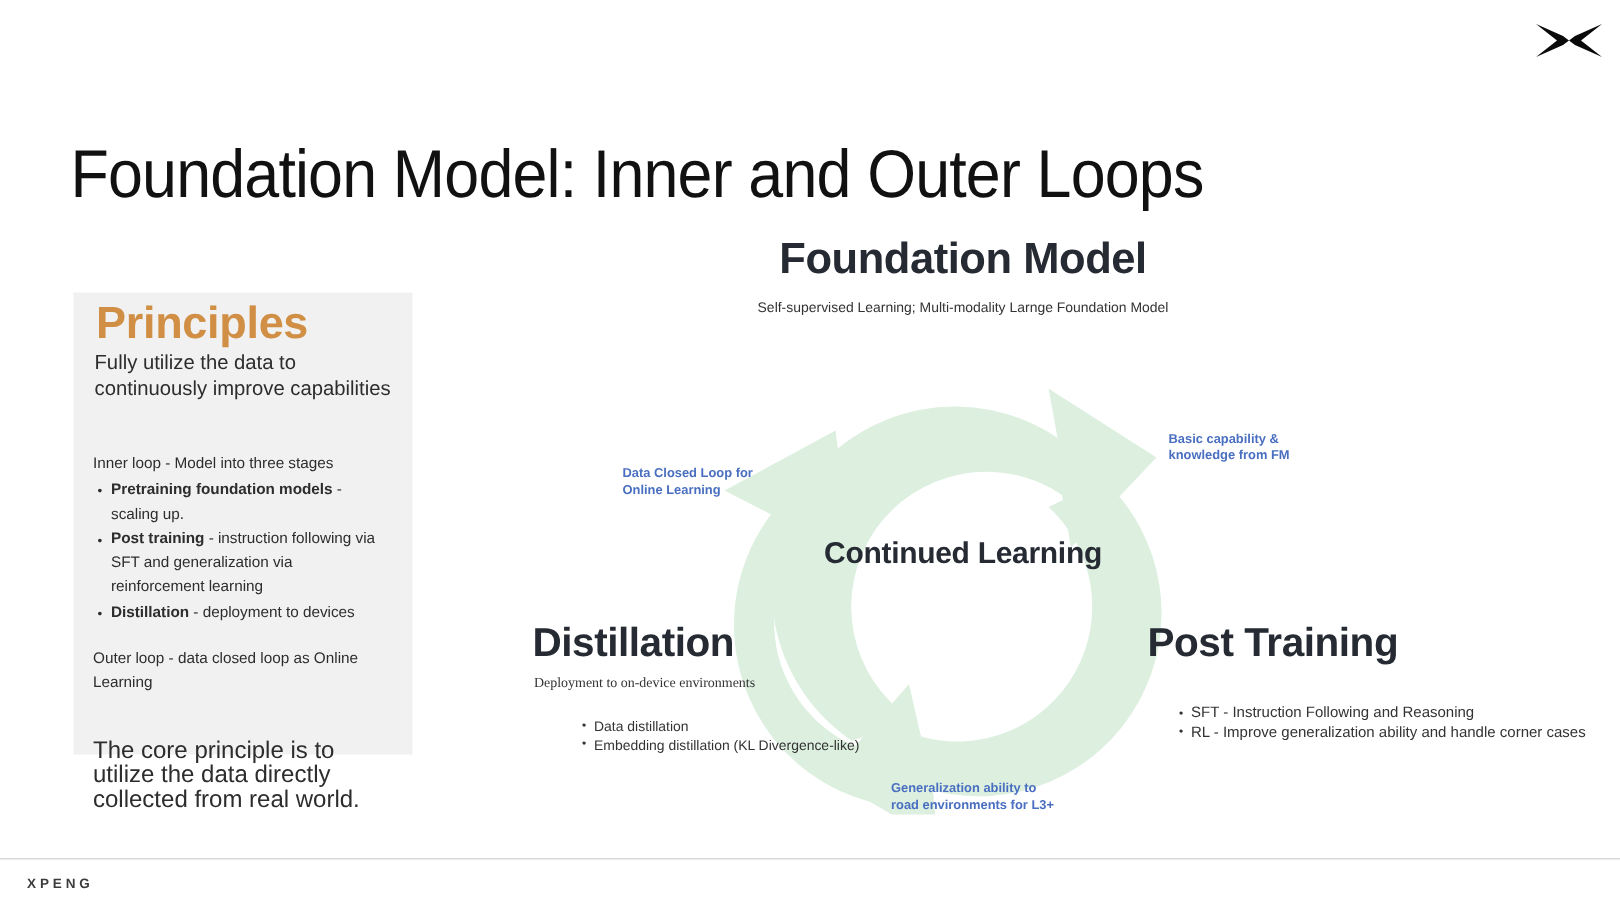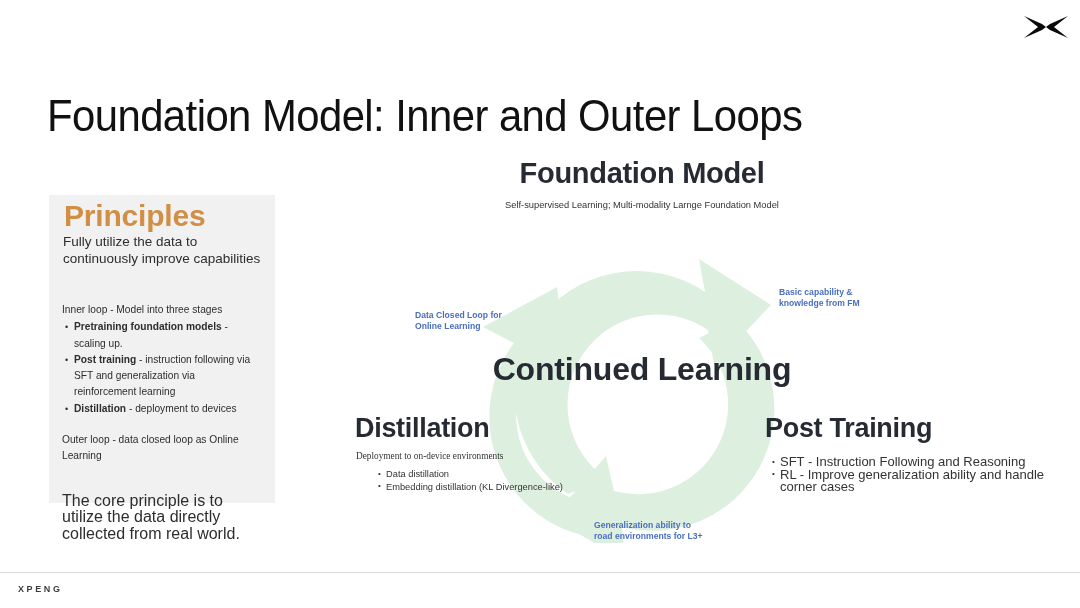--- a/index.html
+++ b/index.html
@@ -147,21 +147,21 @@
     font-size: 9.3px;
     line-height: 13px;
     color: #333333;
   }
   #continued-learning {
     position: absolute;
     left: 452px;
     top: 352px;
     width: 380px;
     text-align: center;
-    font-size: 32px;
+    font-size: 20px;
     line-height: 34px;
     font-weight: bold;
     color: #262b33;
     letter-spacing: -0.2px;
   }
 
   
   #distillation-title {
     position: absolute;
     left: 355px;
@@ -178,21 +178,21 @@
     top: 450px;
     font-size: 9.3px;
     line-height: 12.6px;
     color: #333333;
     font-family: Liberation Serif, serif;
   }
   #distillation-list {
     position: absolute;
     left: 372px;
     top: 462px;
-    margin: 6px;
+    margin: 16px;
     padding: 0;
     list-style: none;
     font-size: 9.3px;
     line-height: 12.6px;
     color: #333333;
   }
   #distillation-list li { position: relative; padding-left: 8px; }
   #distillation-list li::before {
     content: "\2022";
     position: absolute; left: 0; top: -0.5px; font-size: 8px;
@@ -206,24 +206,24 @@
     font-size: 27px;
     line-height: 34px;
     font-weight: bold;
     color: #262b33;
     letter-spacing: -0.3px;
   }
   #post-list {
     position: absolute;
     left: 772px;
     top: 456px;
-    margin: 0;
+    margin: 14px;
     padding: 0;
     list-style: none;
-    font-size: 13px;
+    font-size: 10px;
     line-height: 12.6px;
     color: #333333;
   }
   #post-list li { position: relative; padding-left: 8px; }
   #post-list li::before {
     content: "\2022";
     position: absolute; left: 0; top: -0.5px; font-size: 8px;
   }
 
   

